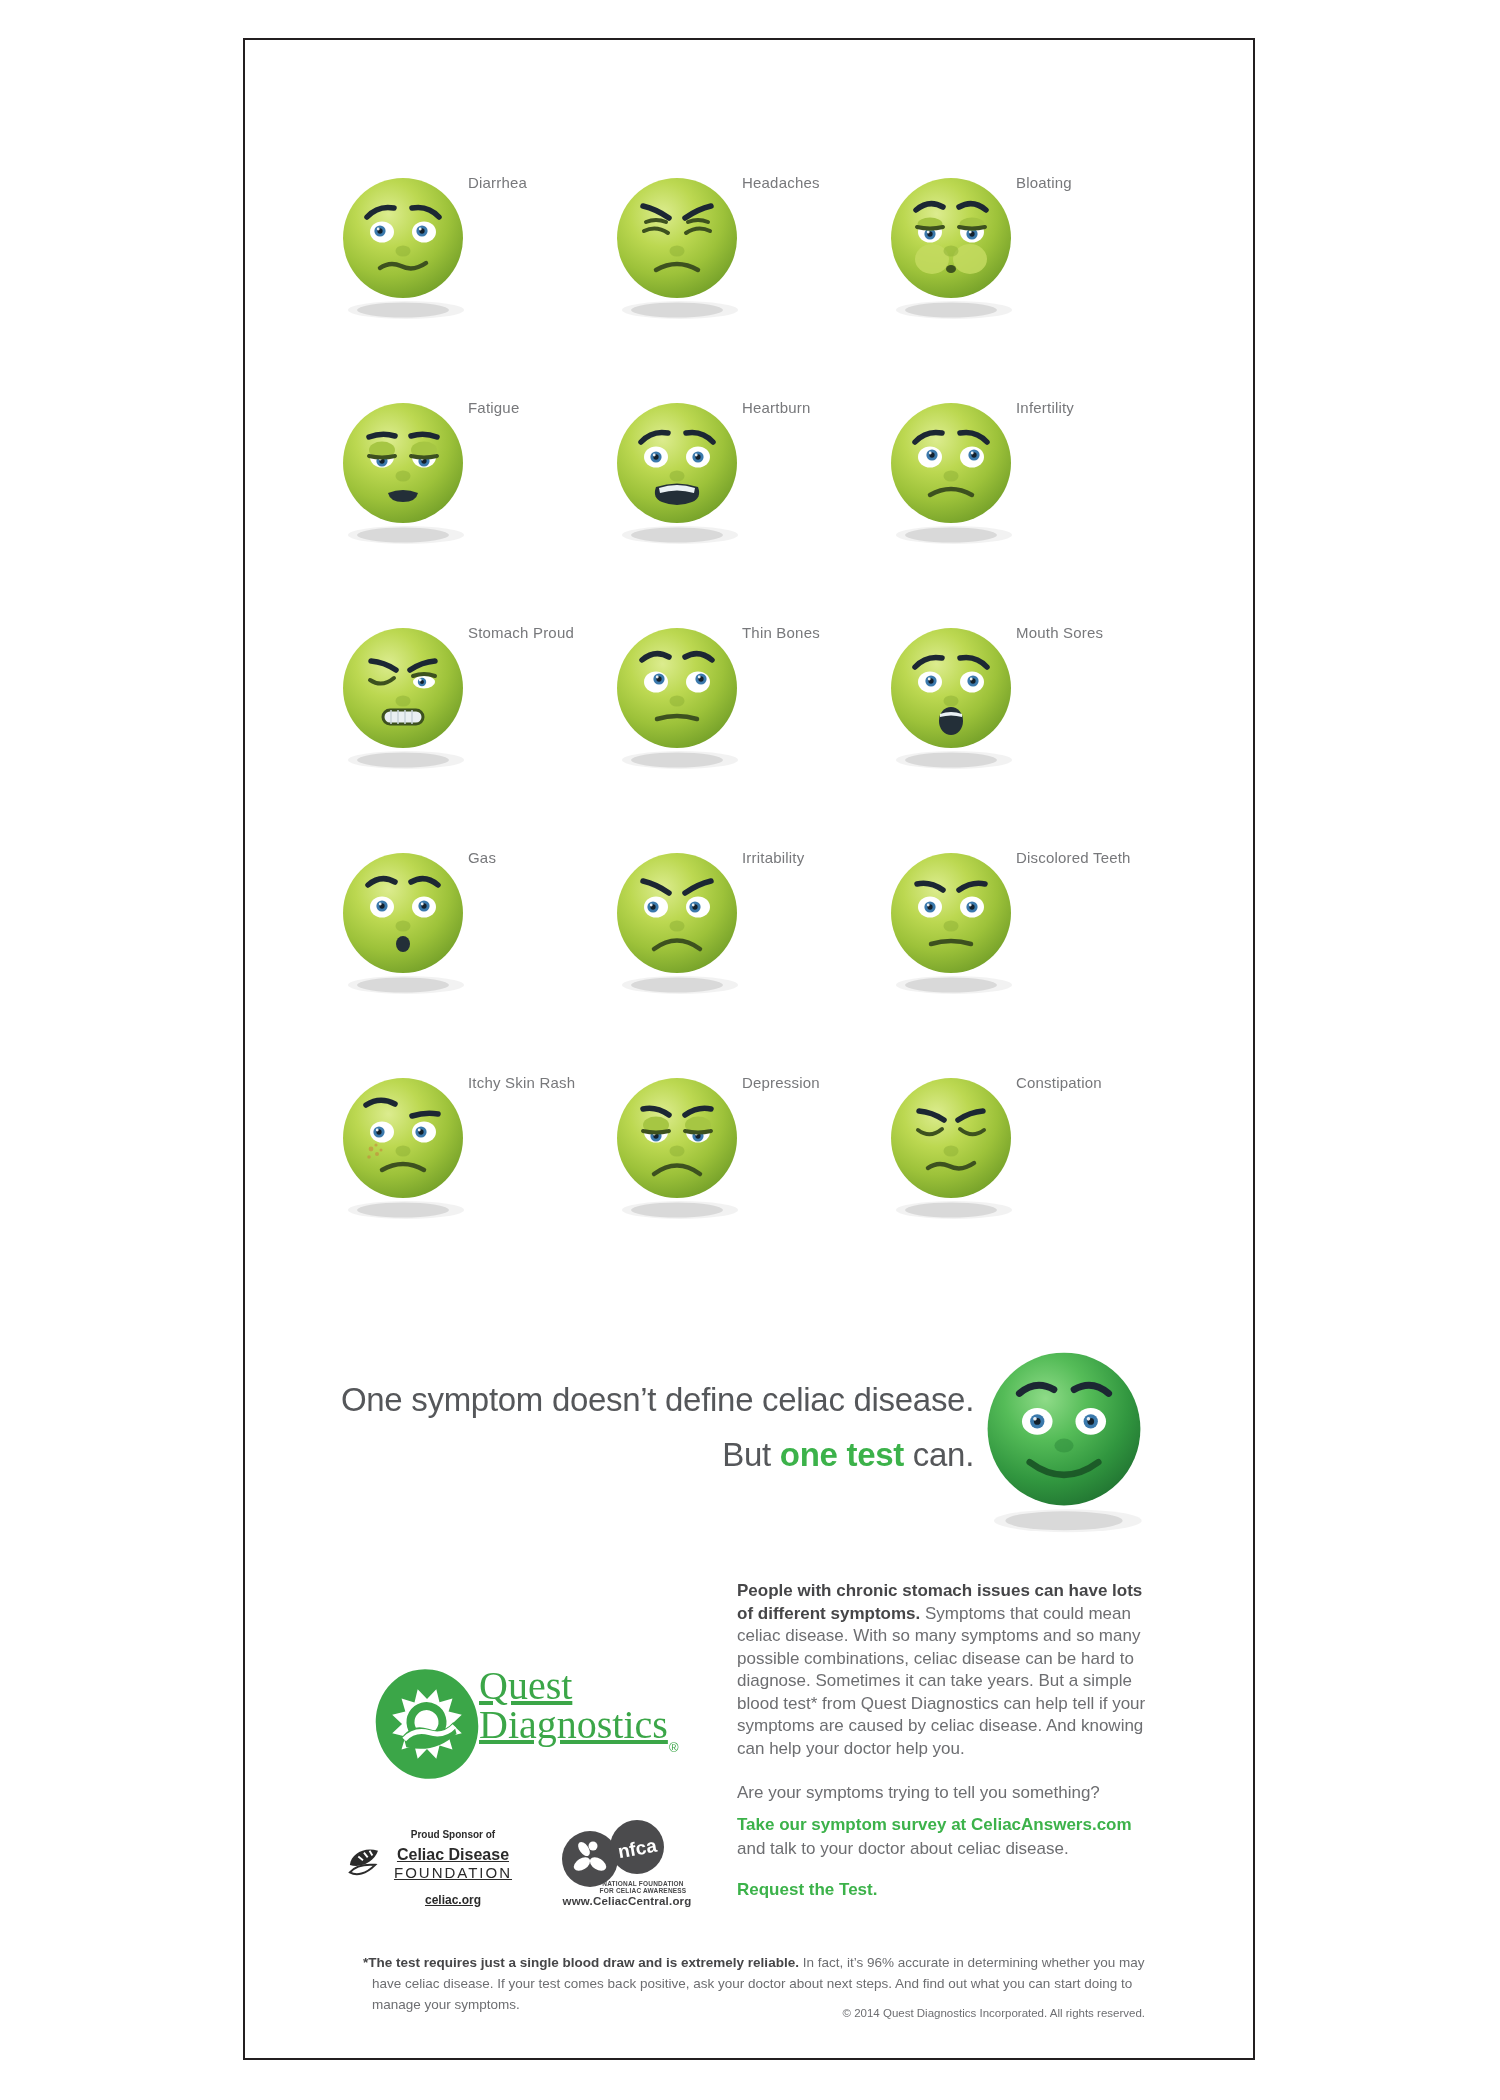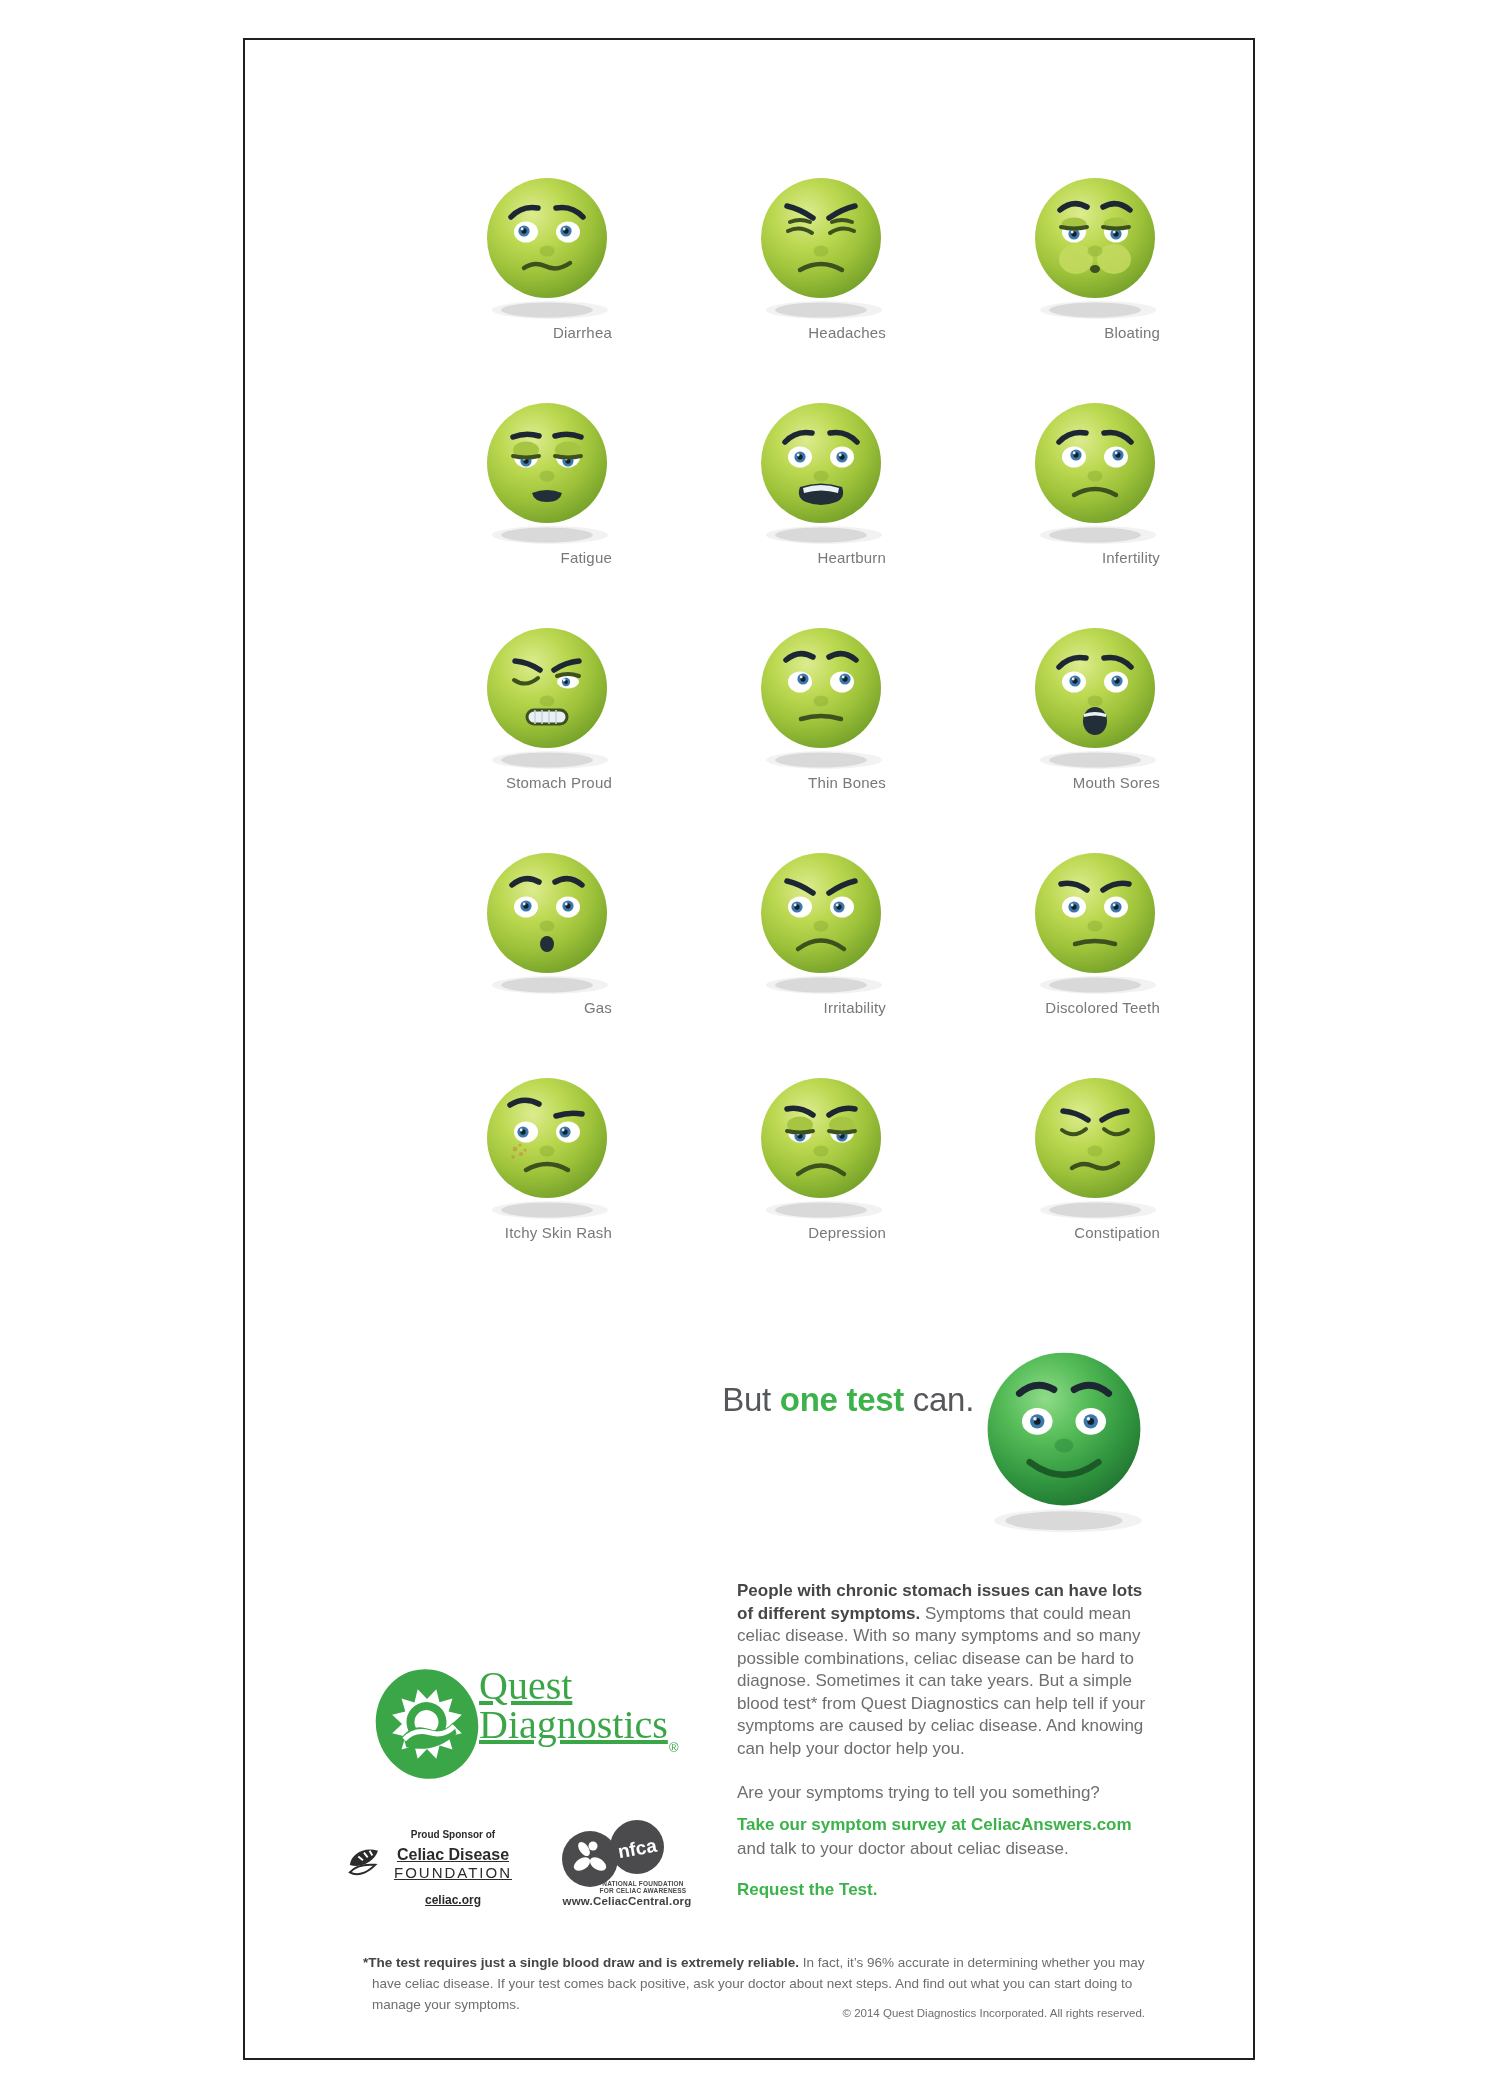--- a/index.html
+++ b/index.html
@@ -3,21 +3,21 @@
 <meta charset="utf-8">
 <style>
   html,body{margin:0;padding:0;background:#fff;}
   .page{position:relative;width:1500px;height:2100px;background:#fff;overflow:hidden;
         font-family:"Liberation Sans",sans-serif;}
   .frame{position:absolute;left:243px;top:38px;width:1012px;height:2022px;
          border:2px solid #231F20;box-sizing:border-box;background:#fff;}
   
   .grid{position:absolute;left:93px;top:108px;width:822px;display:grid;
         grid-template-columns:repeat(3,274px);grid-auto-rows:225px;}
-  .cell{display:flex;flex-direction:column;align-items:flex-end;padding-top:24px;box-sizing:border-box;}
+  .cell{display:flex;flex-direction:row;align-items:flex-start;padding-top:24px;box-sizing:border-box;}
   .cell .face{width:130px;height:150px;}
   .cell .face svg{width:130px;height:150px;display:block;}
   .sym-label{margin-top:2px;font-size:15px;color:#77787B;letter-spacing:.2px;}
   
   .headline{position:absolute;top:1332px;right:279px;text-align:right;
             font-size:33px;line-height:55px;color:#55575A;letter-spacing:-.3px;white-space:nowrap;}
   .hl-green{color:#3CB24A;font-weight:bold;}
   .bigface{position:absolute;left:736px;top:1305px;width:166px;height:191px;}
   .bigface svg{width:166px;height:191px;display:block;}
   
@@ -430,20 +430,21 @@
     <path d="M32,58 Q44,67 56,57" stroke="#3D511F" stroke-width="4" fill="none" stroke-linecap="round"></path>
               <path d="M74,57 Q86,67 98,58" stroke="#3D511F" stroke-width="4" fill="none" stroke-linecap="round"></path>
     <path d="M42,96 Q52,89 63,94 Q75,100 88,91" stroke="#3D511F" stroke-width="4.5" fill="none" stroke-linecap="round"></path>
   </svg>
           </div>
           <div class="sym-label">Constipation</div>
         </div>
       </div>
 
     <div class="headline">
+      <div>One symptom doesn’t define celiac disease.</div>
       <div><span>But </span><span class="hl-green">one test</span><span> can.</span></div>
     </div>
 
     <div class="bigface" id="bigface">
         <svg viewBox="0 0 130 150" xmlns="http://www.w3.org/2000/svg">
     <ellipse cx="68" cy="138" rx="58" ry="9" fill="#000" opacity="0.05"></ellipse>
     <ellipse cx="65" cy="138" rx="46" ry="7.5" fill="#000" opacity="0.10"></ellipse>
     <circle cx="65" cy="66" r="60" fill="url(#fgd)"></circle>
 
     <ellipse cx="65" cy="79" rx="7.5" ry="5.5" fill="#2F8C3C" opacity=".55"></ellipse>

